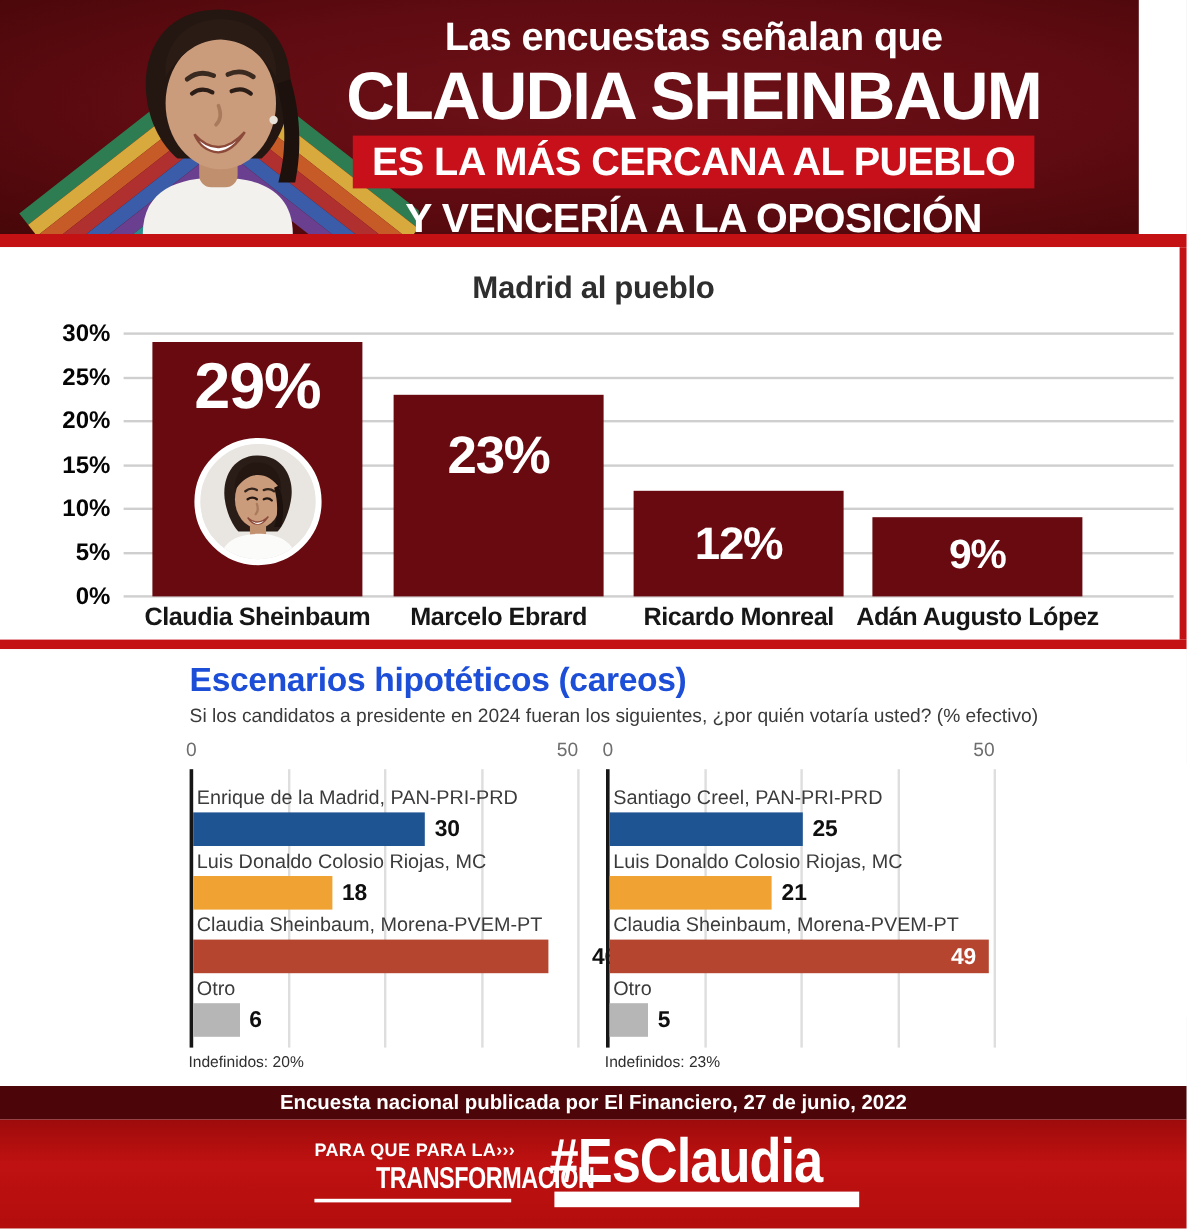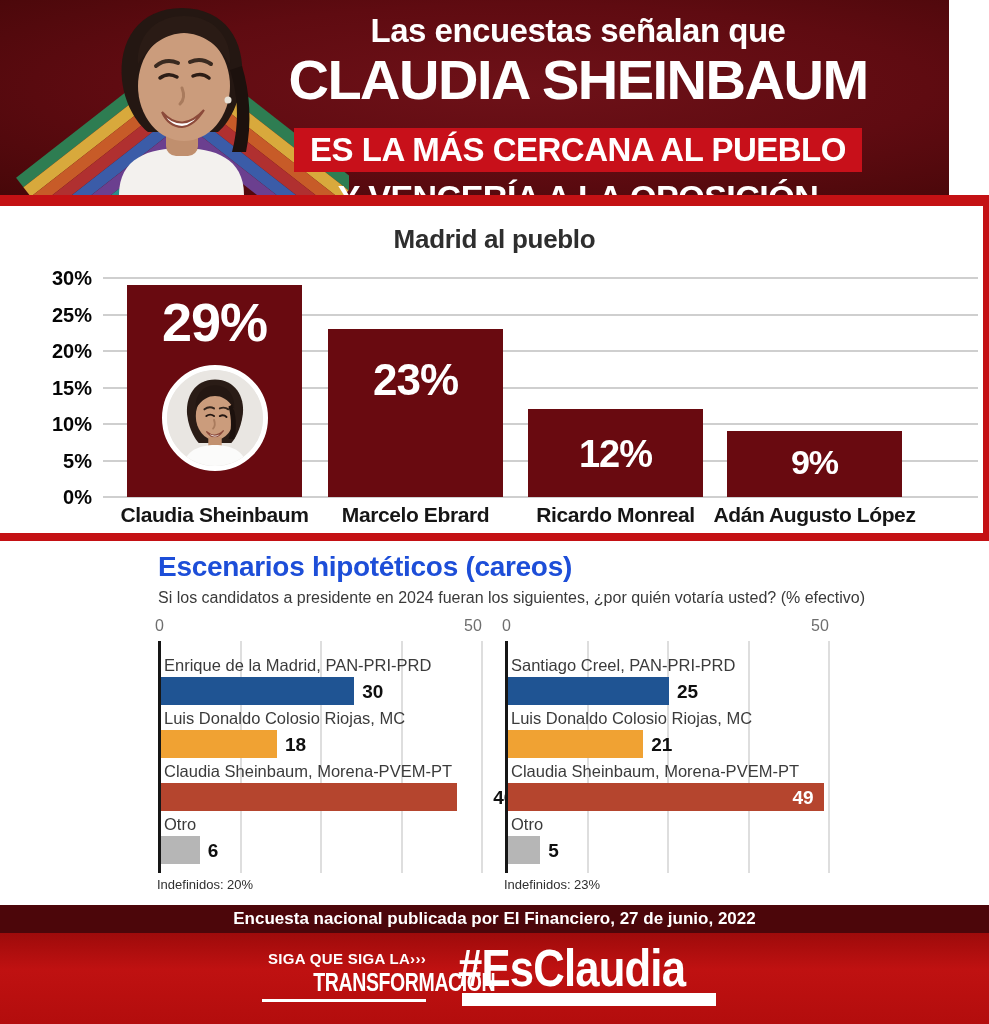--- a/index.html
+++ b/index.html
@@ -7,21 +7,21 @@
         font-family:"Liberation Sans","DejaVu Sans",sans-serif;}
   .abs{position:absolute;}
 
   
   #header{left:0;top:0;width:949px;height:195px;
     background:radial-gradient(ellipse at 55% 45%, #6e1118 0%, #5f0b11 55%, #470709 100%);
     overflow:hidden;}
   #header-text{left:238px;top:12px;width:680px;text-align:center;color:#fff;}
   .h-line1{font-size:33px;font-weight:700;letter-spacing:-0.5px;}
   .h-line2{font-size:56px;font-weight:800;letter-spacing:-1.5px;line-height:1.0;margin-top:2px;}
-  .h-line3-box{display:inline-block;background:#c8101a;padding:5px 16px 6px;margin-top:20px;}
+  .h-line3-box{display:inline-block;background:#c8101a;padding:5px 16px 6px;margin-top:5px;}
   .h-line3{font-size:33px;font-weight:800;letter-spacing:-0.5px;line-height:1;}
   .h-line4{font-size:34px;font-weight:800;letter-spacing:-0.5px;margin-top:6px;text-align:center;}
 
   
   .red-strip{left:0;width:989px;background:#c41114;}
 
   
   #chart-section{left:0;top:206px;width:989px;height:327px;background:#fff;}
   #main-title{left:0;top:18px;width:989px;text-align:center;font-size:26px;font-weight:800;
     color:#2e2e2e;letter-spacing:-0.3px;}
@@ -228,20 +228,20 @@
         <div class="hfoot" style="position: absolute; left: 7px; top: 262px;">Indefinidos: 23%</div>
       </div>
   </div>
 
   <div id="dark-band" class="abs">
     <span>Encuesta nacional publicada por El Financiero, 27 de junio, 2022</span>
   </div>
 
   <div id="footer" class="abs">
     <div id="slogan" class="abs">
-      <div id="slogan-top"><span>SIGA QUE SIGA LA</span><span>›››</span></div>
+      <div id="slogan-top"><span>PARA QUE PARA LA</span><span>›››</span></div>
       <div id="slogan-main"><span>TRANSFORMACIÓN</span></div>
     </div>
     <div id="hashtag" class="abs">#EsClaudia</div>
     <div id="hash-bar" class="abs"></div>
   </div>
 
 </div>
 
 </body></html>

